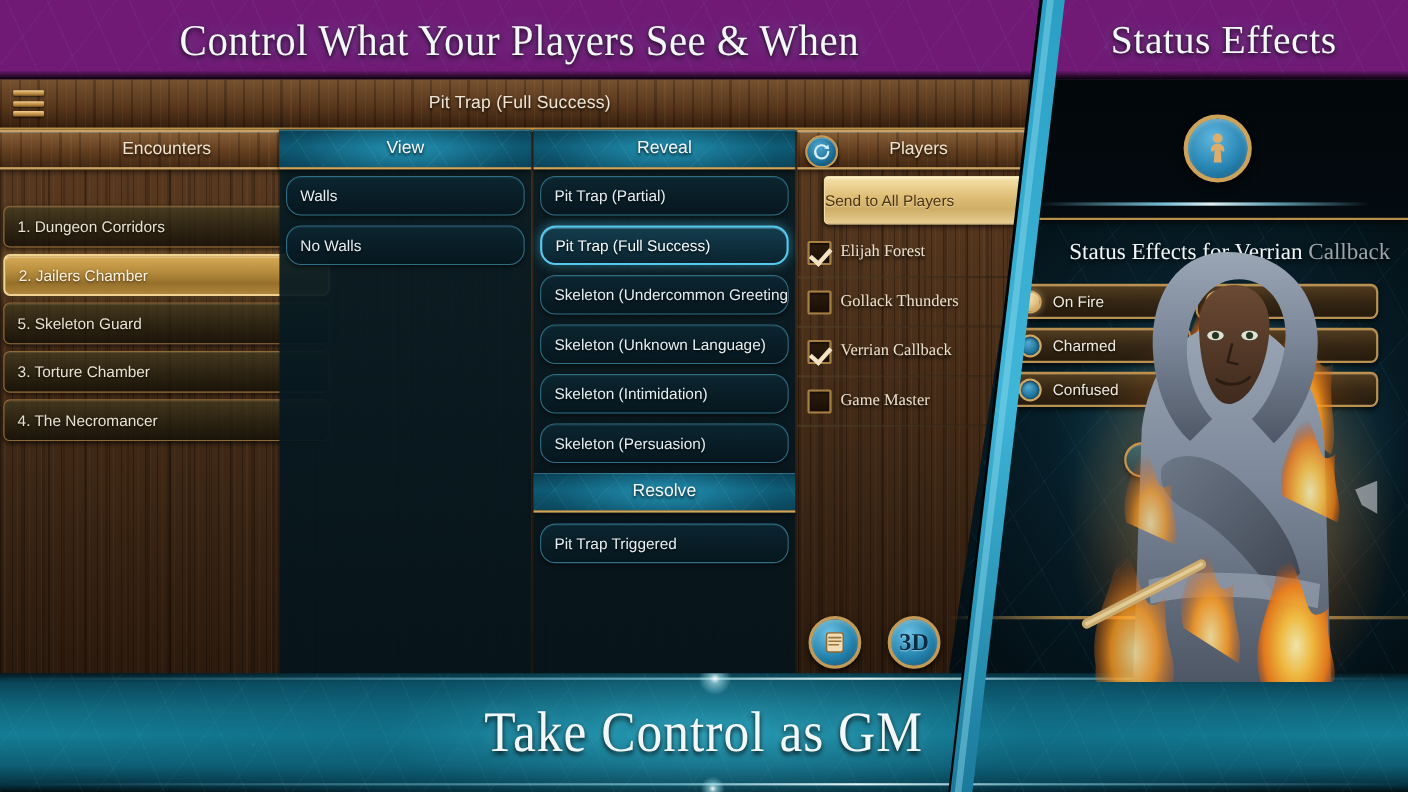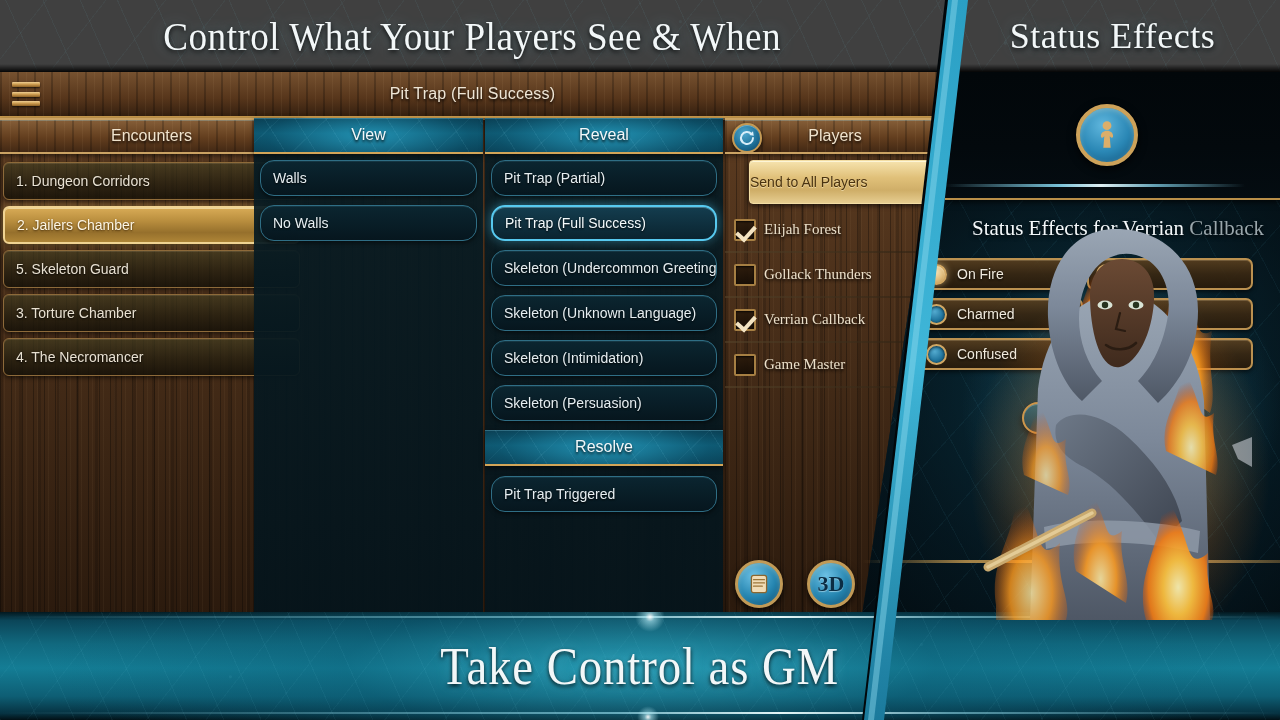--- a/index.html
+++ b/index.html
@@ -8,21 +8,21 @@
     width: 1280px; height: 720px;
     overflow: hidden;
     background: #000;
     font-family: "Liberation Sans", sans-serif;
   }
 
   #stage {
     position: relative;
     width: 1280px; height: 720px;
     overflow: hidden;
-    background: #404040;
+    background: #701a75;
   }
 
   
   .banner {
     position: absolute;
     display: flex; align-items: center; justify-content: center;
     background:
       radial-gradient(ellipse 70% 120% at 50% 55%, rgba(30,150,180,0.55) 0%, rgba(10,70,95,0.35) 45%, rgba(0,0,0,0) 78%),
       linear-gradient(180deg, #020607 0%, #0a3murky 0%, #083847 16%, #0d5c72 45%, #0a4457 72%, #021015 94%, #000 100%);
     overflow: hidden;
@@ -163,21 +163,21 @@
     color: #f0e3cd;
   }
   .col-head.wood-head::before { background: none; }
 
   
   .column { position: absolute; top: 46px; }
 
   
   #col-encounters { left: 0; width: 303px; height: 497px; }
   #enc-bg { position:absolute; inset:0; }
-  #enc-list { position: relative; padding-top: 4px; }
+  #enc-list { position: relative; padding-top: 4px; margin-top: 25px; }
   .enc-item {
     position: relative;
     margin: 4px 3px 6px 3px;
     height: 38px;
     display: flex; align-items: center;
     padding-left: 12px;
     color: #e9e1d2; font-size: 14px;
     border: 1px solid #8d6a3a;
     border-radius: 6px;
     background: linear-gradient(180deg, rgba(66,60,32,0.72) 0%, rgba(38,32,16,0.80) 55%, rgba(22,17,8,0.88) 100%);

